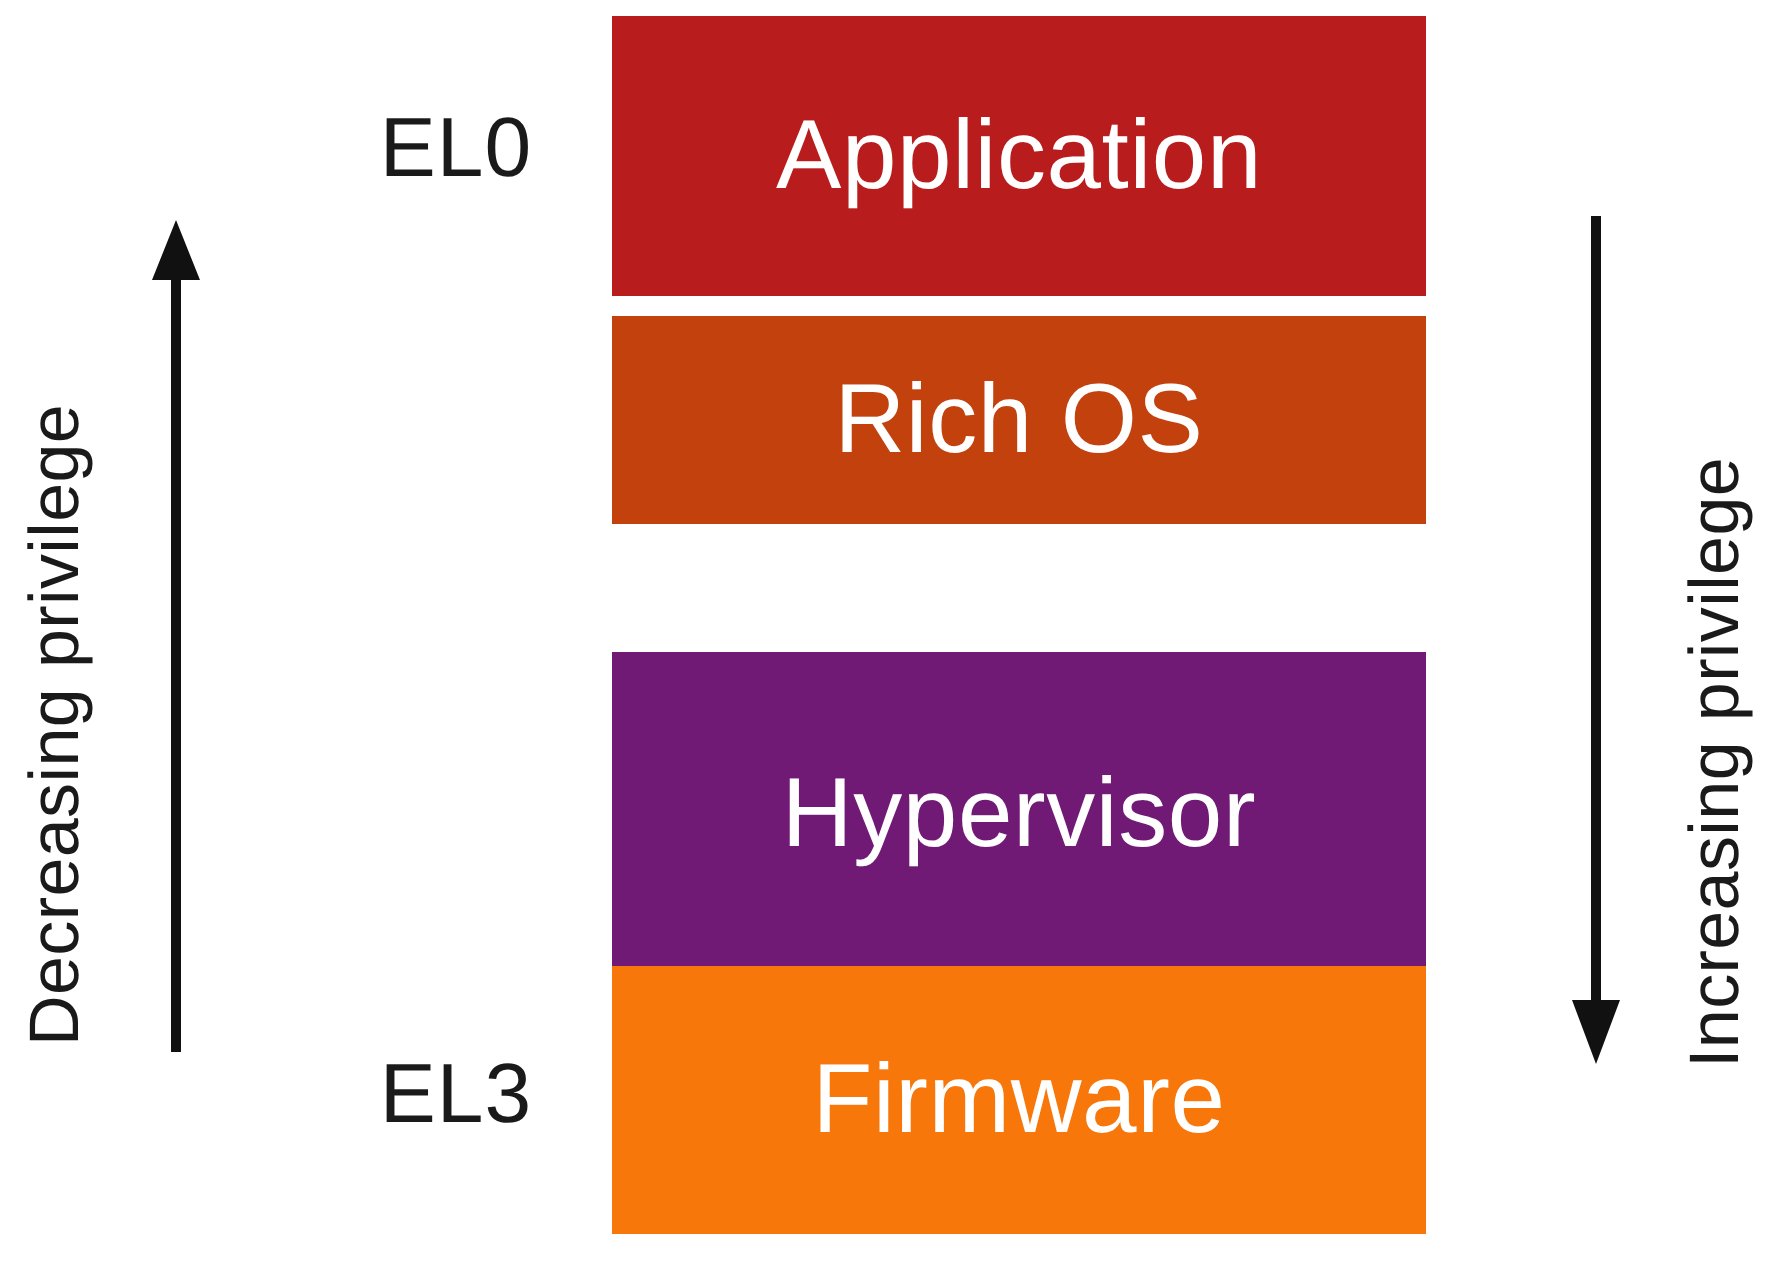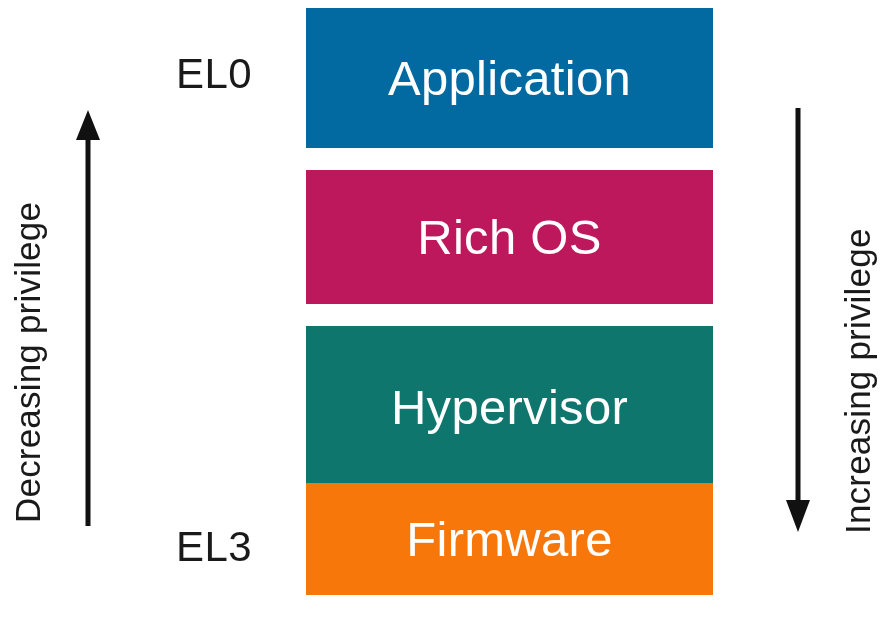--- a/index.html
+++ b/index.html
@@ -44,20 +44,21 @@
   }
   .arrow svg { display: block; }
   #left-arrow  { left: 75px;  top: 110px; }
   #right-arrow { left: 785px; top: 108px; }
 
   
   .el-label {
     position: absolute;
     left: 176px;
     width: 104px;
+    text-align: center;
     color: #1a1a1a;
     font-size: 42px;
     font-weight: 400;
     line-height: 1;
     letter-spacing: 0.5px;
   }
 
   
   .layer-box {
     position: absolute;
@@ -94,30 +95,30 @@
   <div class="arrow" id="right-arrow">
     <svg width="26" height="424" viewBox="0 0 26 424" xmlns="http://www.w3.org/2000/svg">
       <rect x="10.5" y="0" width="5" height="398" fill="#111111"></rect>
       <polygon points="13,424 25,392 1,392" fill="#111111"></polygon>
     </svg>
   </div>
 
   <div class="side-label" id="right-label">Increasing privilege</div>
 
   <div class="el-label" style="top:53px">EL0</div>
-  <div class="layer-box" style="top:8px; height:140px; background:#0369a1">
+  <div class="layer-box" style="top:8px; height:140px; background:#b91c1c">
     <span class="layer-text">Application</span>
   </div>
 
-  <div class="layer-box" style="top:170px; height:134px; background:#be185d">
+  <div class="layer-box" style="top:158px; height:104px; background:#c2410c">
     <span class="layer-text">Rich OS</span>
   </div>
 
-  <div class="layer-box" style="top:326px; height:163px; background:#0f766e">
+  <div class="layer-box" style="top:326px; height:163px; background:#701a75">
     <span class="layer-text">Hypervisor</span>
   </div>
 
   <div class="el-label" style="top:526px">EL3</div>
-  <div class="layer-box" style="top:483px; height:112px; background:#f7770a">
+  <div class="layer-box" style="top:483px; height:134px; background:#f7770a">
     <span class="layer-text">Firmware</span>
   </div>
 
 </div>
 
 </body></html>

